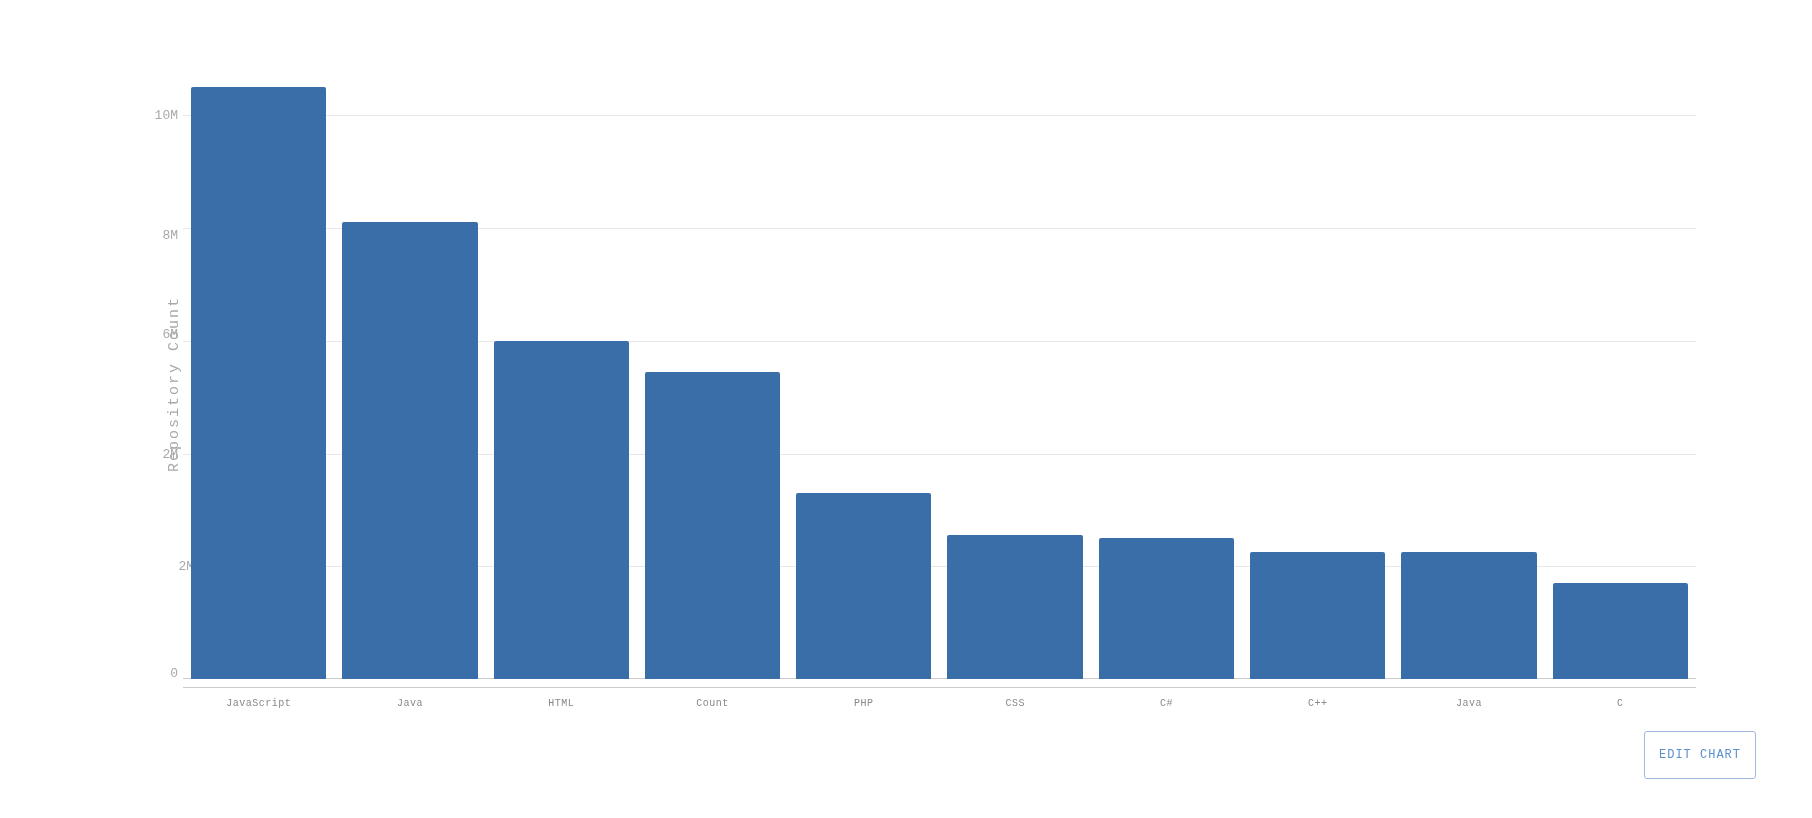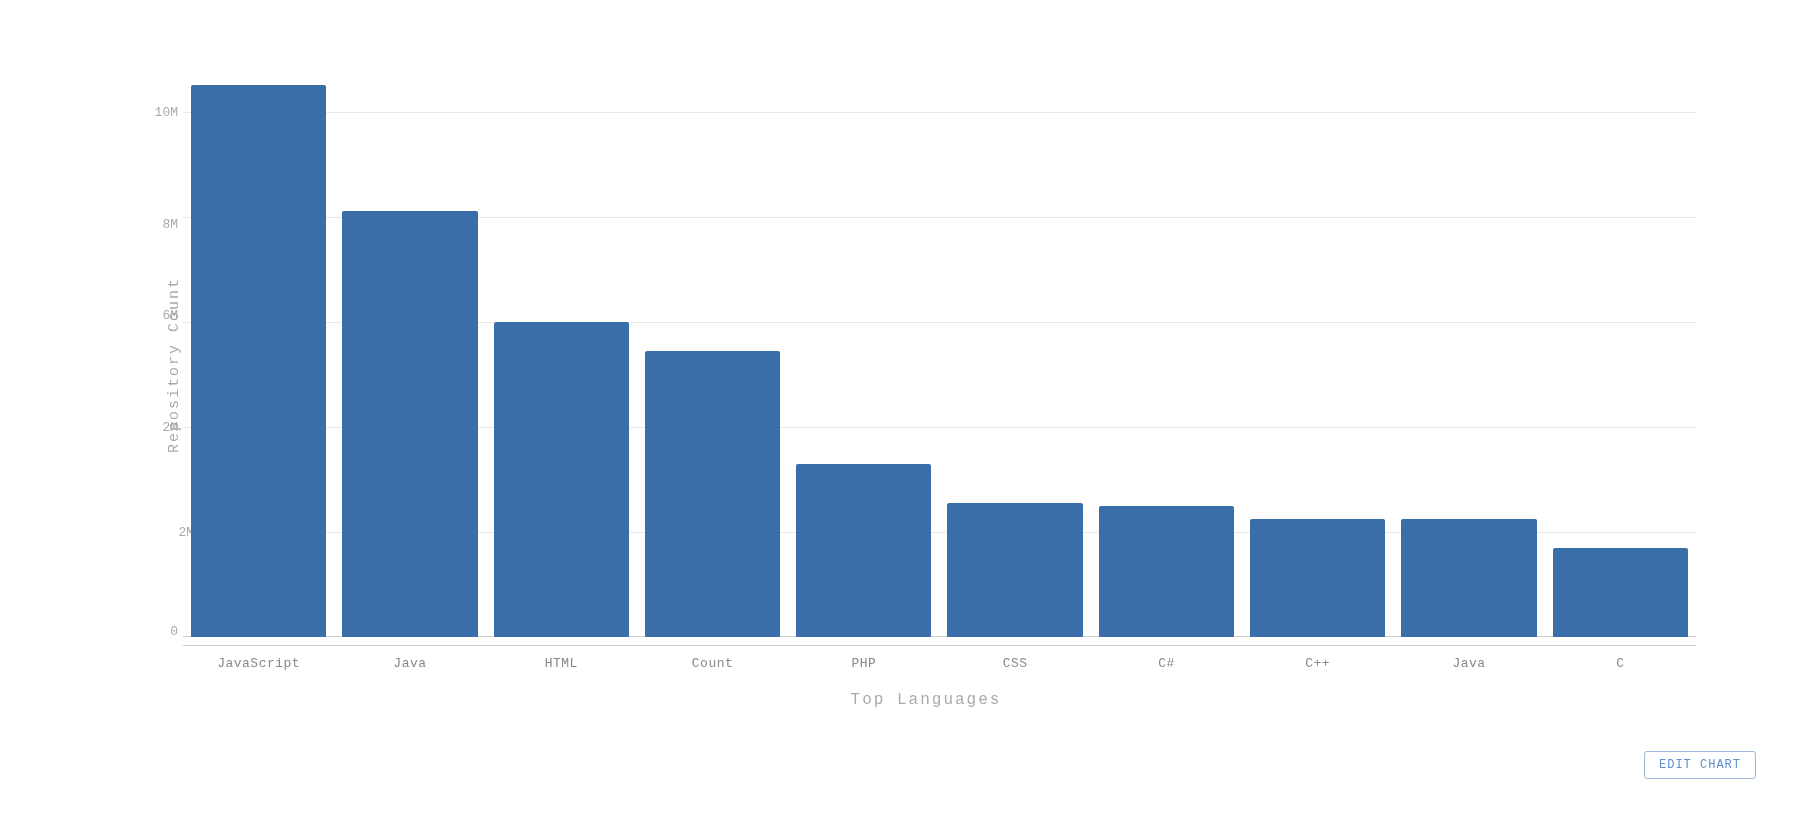--- a/index.html
+++ b/index.html
@@ -92,41 +92,41 @@
     .x-axis {
       display: flex;
       margin-left: 0;
       margin-top: 8px;
       border-top: 1px solid #ccc;
     }
     .x-label {
       flex: 1;
       text-align: center;
       color: #888;
-      font-size: 13px;
+      font-size: 10px;
       padding-top: 10px;
       letter-spacing: 0.5px;
     }
     .x-axis-title {
       text-align: center;
       color: #aaa;
       font-size: 16px;
       margin-top: 20px;
       letter-spacing: 2px;
     }
     .edit-chart-btn {
       position: absolute;
       bottom: 10px;
       right: 0;
       border: 1.5px solid #a0b8e0;
       color: #5b8fcf;
       background: transparent;
       font-family: 'Courier New', Courier, monospace;
       font-size: 12px;
-      padding: 6px 14px;
+      padding: 16px 14px;
       letter-spacing: 1px;
       cursor: pointer;
       border-radius: 3px;
     }
     .zero-label {
       position: absolute;
       left: -60px;
       bottom: -2px;
       color: #aaa;
       font-size: 13px;
@@ -208,15 +208,14 @@
           <div class="x-label">Count</div>
           <div class="x-label">PHP</div>
           <div class="x-label">CSS</div>
           <div class="x-label">C#</div>
           <div class="x-label">C++</div>
           <div class="x-label">Java</div>
           <div class="x-label">C</div>
         </div>
     </div>
   </div>
-  <div class="x-axis-title">Top Languages</div>
   <button class="edit-chart-btn">EDIT CHART</button>
 </div>
 
 </body></html>

